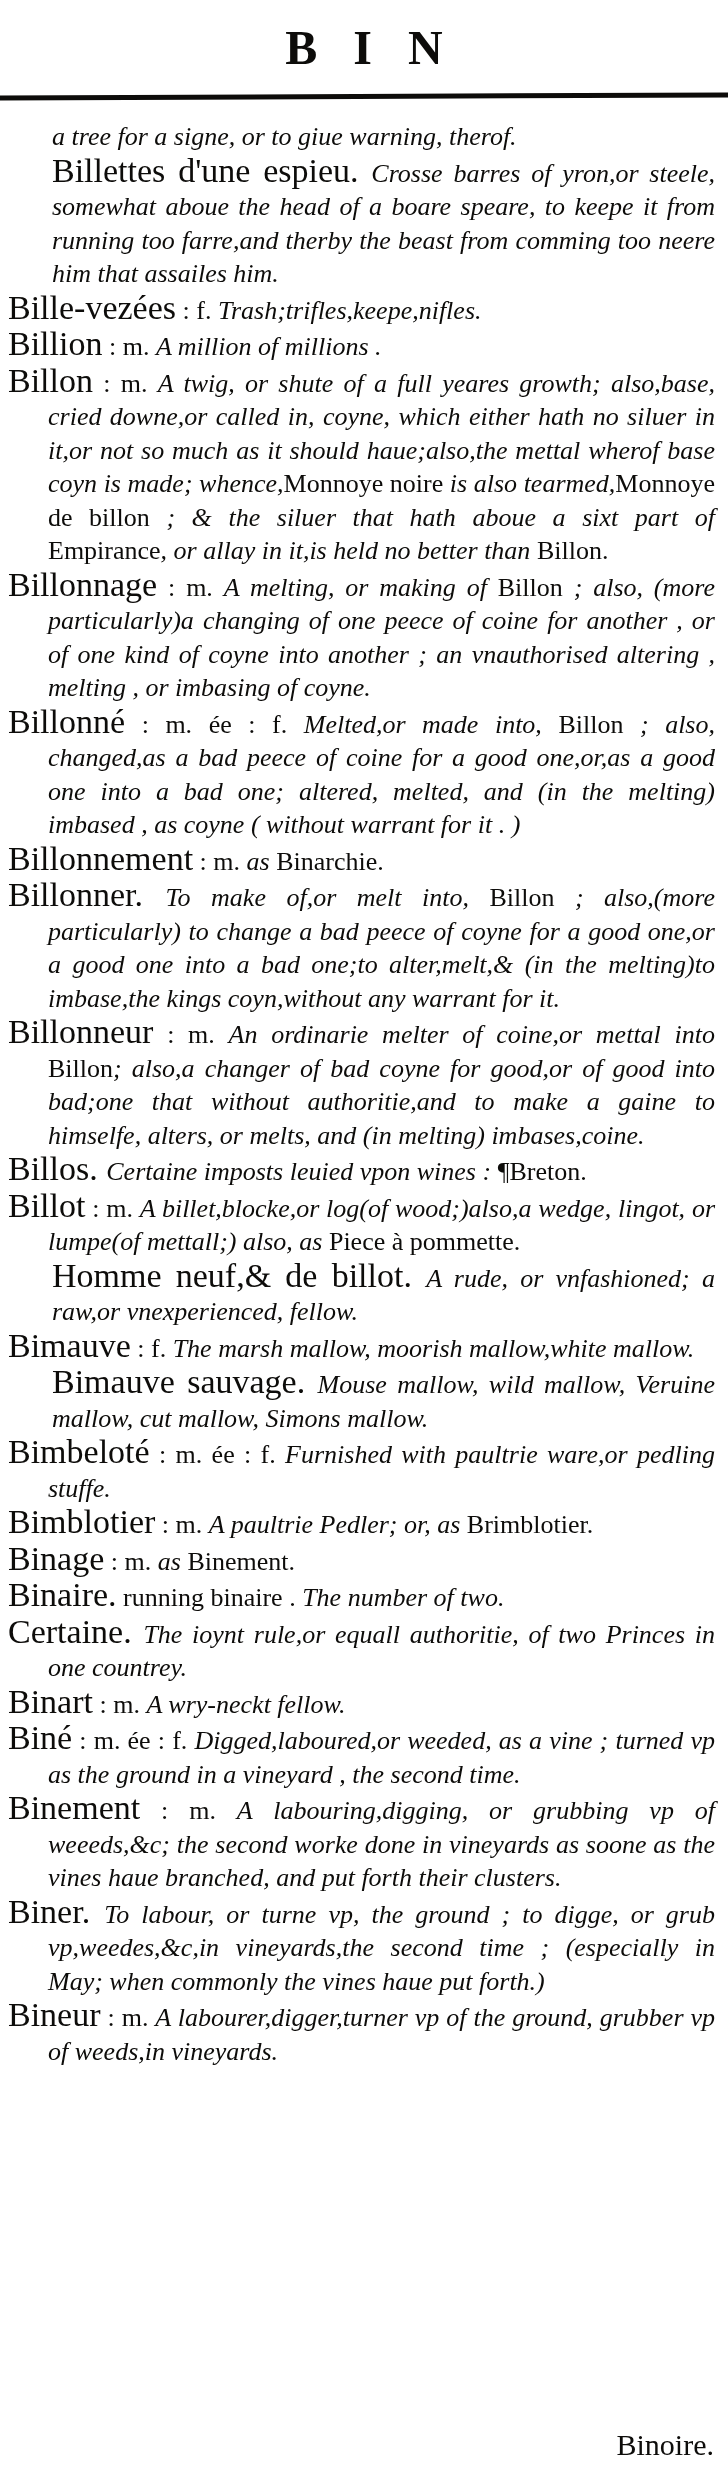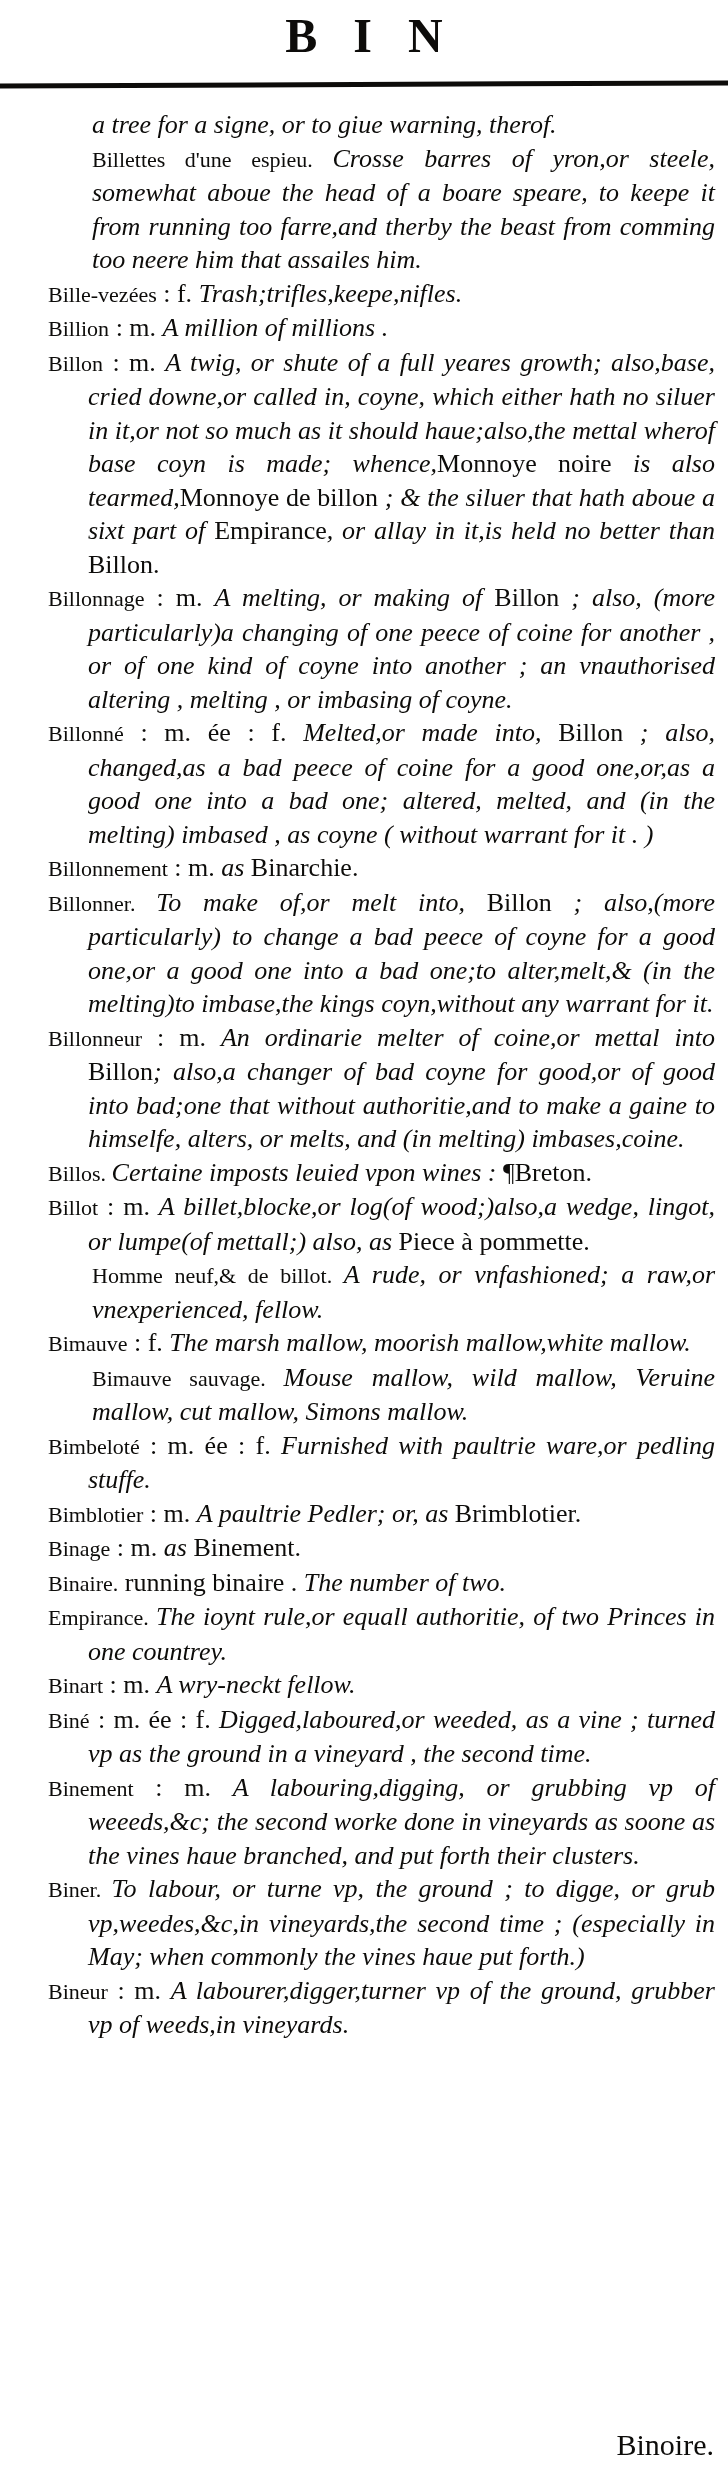--- a/index.html
+++ b/index.html
@@ -19,47 +19,46 @@
     width: 728px;
     height: 2477px;
     background: #ffffff;
   }
   .running-head {
     text-align: center;
     font-size: 48px;
     line-height: 1;
     font-weight: 700;
     letter-spacing: 12px;
-    padding-top: 12px;
+    padding-top: 24px;
     text-indent: 12px; 
   }
   .head-rule {
     height: 5px;
     background: #0d0c0a;
     margin-top: 22px;
     transform: rotate(-0.25deg);
   }
   .entries {
     padding: 21px 13px 0 8px;
     font-size: 26px;
     line-height: 33.5px;
     text-align: justify;
-    margin-left: 40px;
   }
   p.entry {
     margin: 0;
     padding-left: 40px;
     text-indent: -40px;
   }
   p.entry.sub {
     padding-left: 44px;
     text-indent: 0;
   }
   .seg-head {
-    font-size: 22px;
+    font-size: 34px;
     font-style: normal;
   }
   .seg-roman {
     font-style: normal;
   }
   .seg-italic {
     font-style: italic;
   }
   .catchword {
     position: absolute;
@@ -89,21 +88,21 @@
       <p class="entry"><span class="seg-head">Billonneur</span><span class="seg-roman"> : m. </span><span class="seg-italic">An ordinarie melter of coine,or mettal into </span><span class="seg-roman">Billon</span><span class="seg-italic">; also,a changer of bad coyne for good,or of good into bad;one that without authoritie,and to make a gaine to himselfe, alters, or melts, and (in melting) imbases,coine.</span></p>
       <p class="entry"><span class="seg-head">Billos. </span><span class="seg-italic">Certaine imposts leuied vpon wines : </span><span class="seg-roman">¶Breton.</span></p>
       <p class="entry"><span class="seg-head">Billot</span><span class="seg-roman"> : m. </span><span class="seg-italic">A billet,blocke,or log(of wood;)also,a wedge, lingot, or lumpe(of mettall;) also, as </span><span class="seg-roman">Piece à pommette.</span></p>
       <p class="entry sub"><span class="seg-head">Homme neuf,&amp; de billot. </span><span class="seg-italic">A rude, or vnfashioned; a raw,or vnexperienced, fellow.</span></p>
       <p class="entry"><span class="seg-head">Bimauve</span><span class="seg-roman"> : f. </span><span class="seg-italic">The marsh mallow, moorish mallow,white mallow.</span></p>
       <p class="entry sub"><span class="seg-head">Bimauve sauvage. </span><span class="seg-italic">Mouse mallow, wild mallow, Veruine mallow, cut mallow, Simons mallow.</span></p>
       <p class="entry"><span class="seg-head">Bimbeloté</span><span class="seg-roman"> : m. ée : f. </span><span class="seg-italic">Furnished with paultrie ware,or pedling stuffe.</span></p>
       <p class="entry"><span class="seg-head">Bimblotier</span><span class="seg-roman"> : m. </span><span class="seg-italic">A paultrie Pedler; or, as </span><span class="seg-roman">Brimblotier.</span></p>
       <p class="entry"><span class="seg-head">Binage</span><span class="seg-roman"> : m. </span><span class="seg-italic">as </span><span class="seg-roman">Binement.</span></p>
       <p class="entry"><span class="seg-head">Binaire.</span><span class="seg-roman"> running binaire . </span><span class="seg-italic">The number of two.</span></p>
-      <p class="entry"><span class="seg-head">Empirance. </span><span class="seg-italic">The ioynt rule,or equall authoritie, of two Princes in one countrey.</span></p>
+      <p class="entry"><span class="seg-head">Certaine. </span><span class="seg-italic">The ioynt rule,or equall authoritie, of two Princes in one countrey.</span></p>
       <p class="entry"><span class="seg-head">Binart</span><span class="seg-roman"> : m. </span><span class="seg-italic">A wry-neckt fellow.</span></p>
       <p class="entry"><span class="seg-head">Biné</span><span class="seg-roman"> : m. ée : f. </span><span class="seg-italic">Digged,laboured,or weeded, as a vine ; turned vp as the ground in a vineyard , the second time.</span></p>
       <p class="entry"><span class="seg-head">Binement</span><span class="seg-roman"> : m. </span><span class="seg-italic">A labouring,digging, or grubbing vp of weeeds,&amp;c; the second worke done in vineyards as soone as the vines haue branched, and put forth their clusters.</span></p>
       <p class="entry"><span class="seg-head">Biner. </span><span class="seg-italic">To labour, or turne vp, the ground ; to digge, or grub vp,weedes,&amp;c,in vineyards,the second time ; (especially in May; when commonly the vines haue put forth.)</span></p>
       <p class="entry"><span class="seg-head">Bineur</span><span class="seg-roman"> : m. </span><span class="seg-italic">A labourer,digger,turner vp of the ground, grubber vp of weeds,in vineyards.</span></p>
     </div>
   <div class="catchword">Binoire.</div>
 </div>
 
 </body></html>

